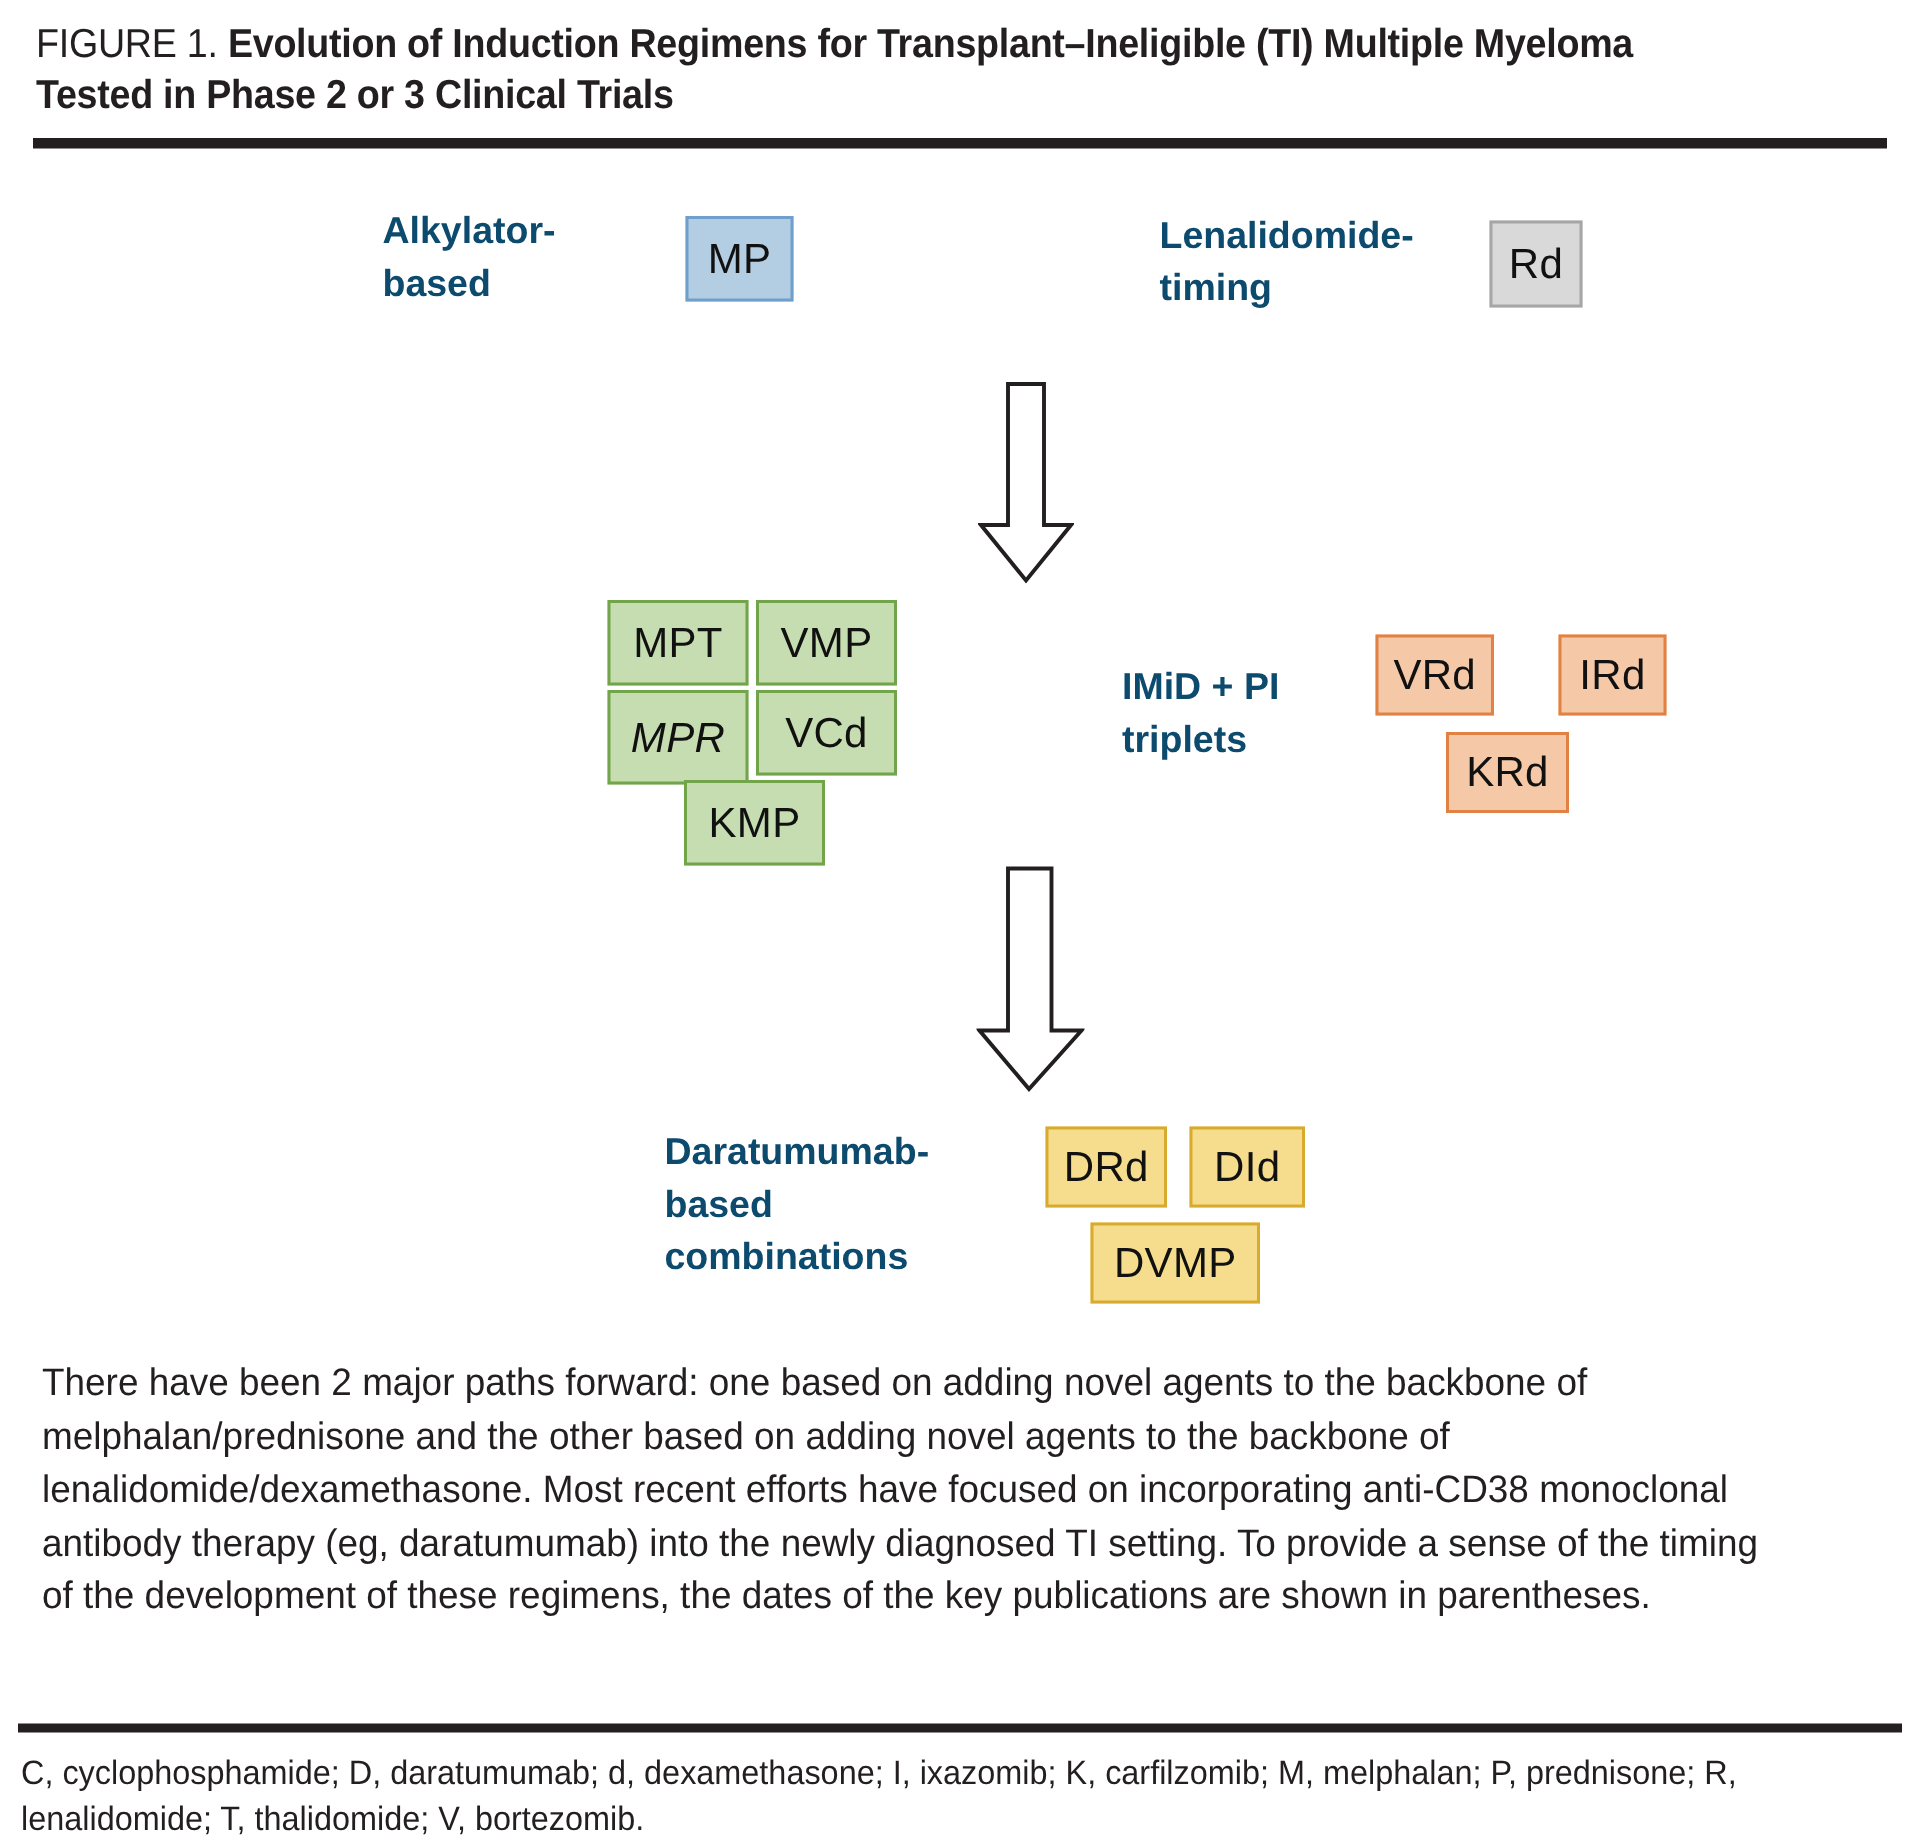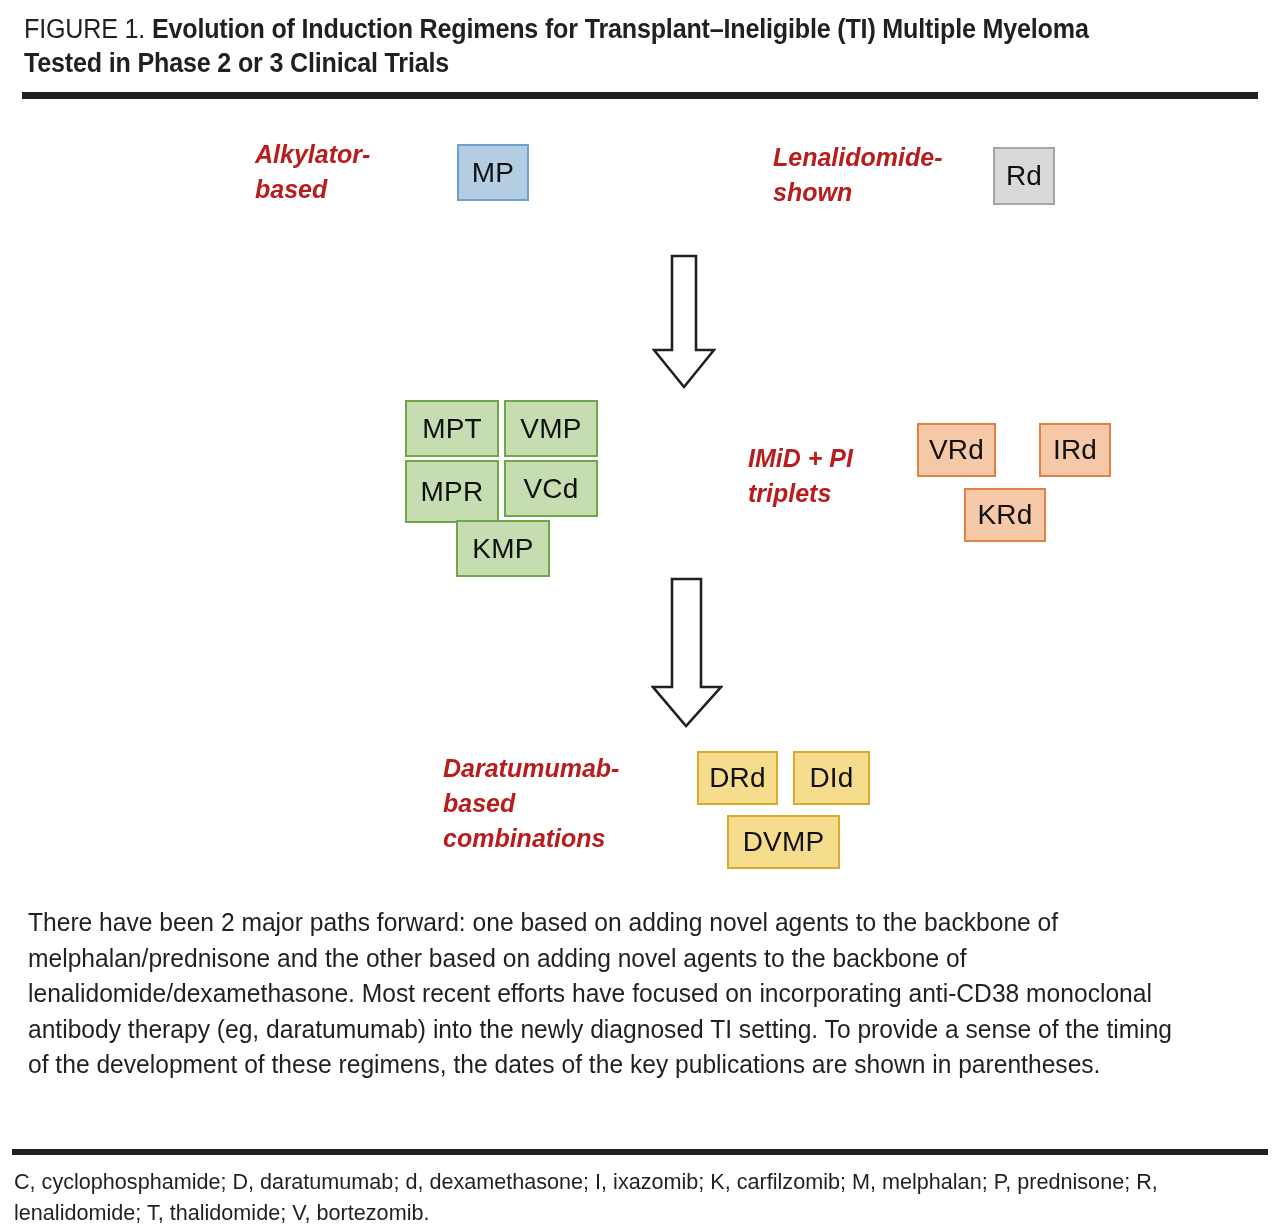--- a/index.html
+++ b/index.html
@@ -60,25 +60,24 @@
     position: absolute;
     left: 0;
     top: 99px;
     width: 1280px;
     height: 790px;
   }
 
   .row-label {
     position: absolute;
     font-family: "Liberation Sans", sans-serif;
-    font-style: italic;
     font-weight: 600;
     font-size: 25px;
     line-height: 35px;
-    color: #b91c1c;
+    color: #0c4a6e;
     white-space: pre-line;
   }
 
   .node {
     position: absolute;
     box-sizing: border-box;
     display: flex;
     align-items: center;
     justify-content: center;
     font-family: "Liberation Sans", sans-serif;
@@ -141,34 +140,34 @@
   <div class="rule rule-top"></div>
 
   <div id="diagram">
 
     <div class="row-label" style="left:255px; top:38px; width:220px;">Alkylator-
 based</div>
 
     <div class="node blue" style="left:457px; top:45px; width:72px; height:57px;">MP</div>
 
     <div class="row-label" style="left:773px; top:41px; width:230px;">Lenalidomide-
-shown</div>
+timing</div>
 
     <div class="node gray" style="left:993px; top:48px; width:62px; height:58px;">Rd</div>
 
     <div class="arrow" style="left:652px; top:155px;">
       <svg width="64" height="136" viewBox="0 0 64 136" aria-hidden="true">
         <polygon points="20,2 44,2 44,96 62,96 32,133 2,96 20,96" fill="#ffffff" stroke="#231f20" stroke-width="2.6" stroke-linejoin="miter"></polygon>
       </svg>
     </div>
 
 
     <div class="node green" style="left:405px; top:301px; width:94px; height:57px;">MPT</div>
     <div class="node green" style="left:504px; top:301px; width:94px; height:57px;">VMP</div>
-    <div class="node green" style="left:405px; top:361px; width:94px; height:63px;">MPR</div>
+    <div class="node green" style="left:405px; top:361px; width:94px; height:63px;font-style:italic;">MPR</div>
     <div class="node green" style="left:504px; top:361px; width:94px; height:57px;text-align:center;">VCd</div>
     <div class="node green" style="left:456px; top:421px; width:94px; height:57px;">KMP</div>
 
     <div class="row-label" style="left:748px; top:342px; width:230px;">IMiD + PI
 triplets</div>
 
     <div class="node orange" style="left:917px; top:324px; width:79px; height:54px;">VRd</div>
     <div class="node orange" style="left:1007px; top:324px; width:72px; height:54px;margin-left:32px;">IRd</div>
     <div class="node orange" style="left:964px; top:389px; width:82px; height:54px;">KRd</div>
 

